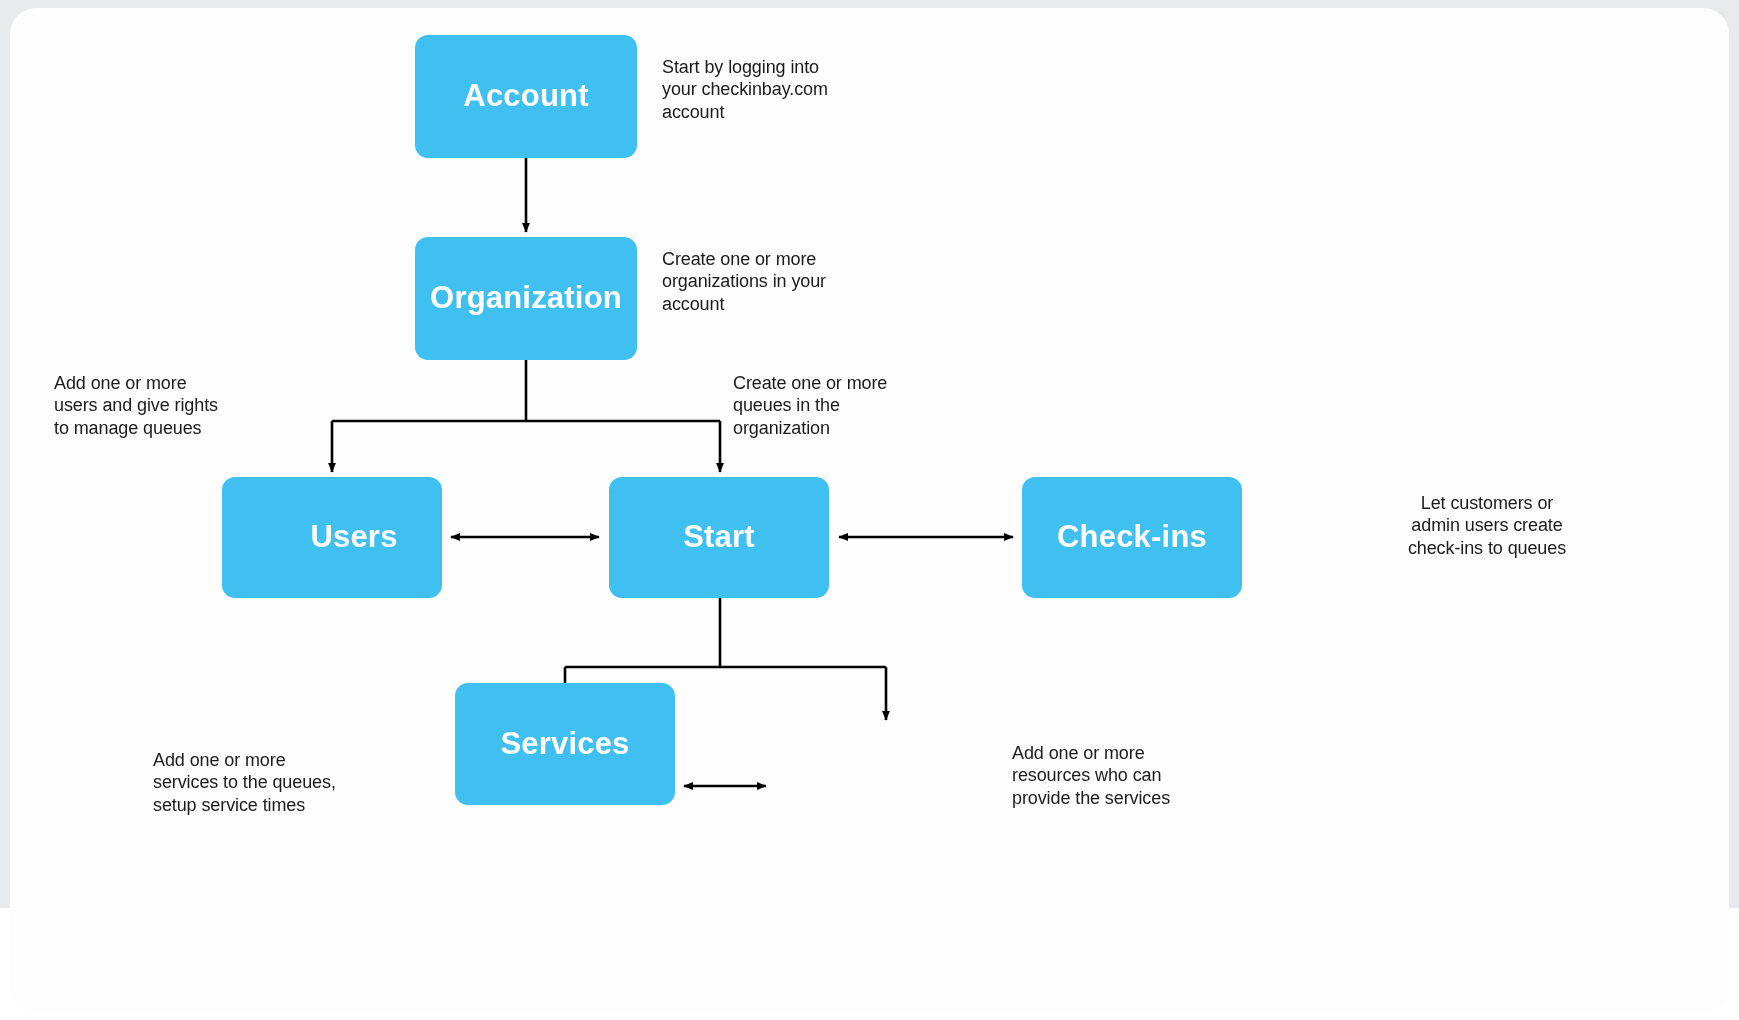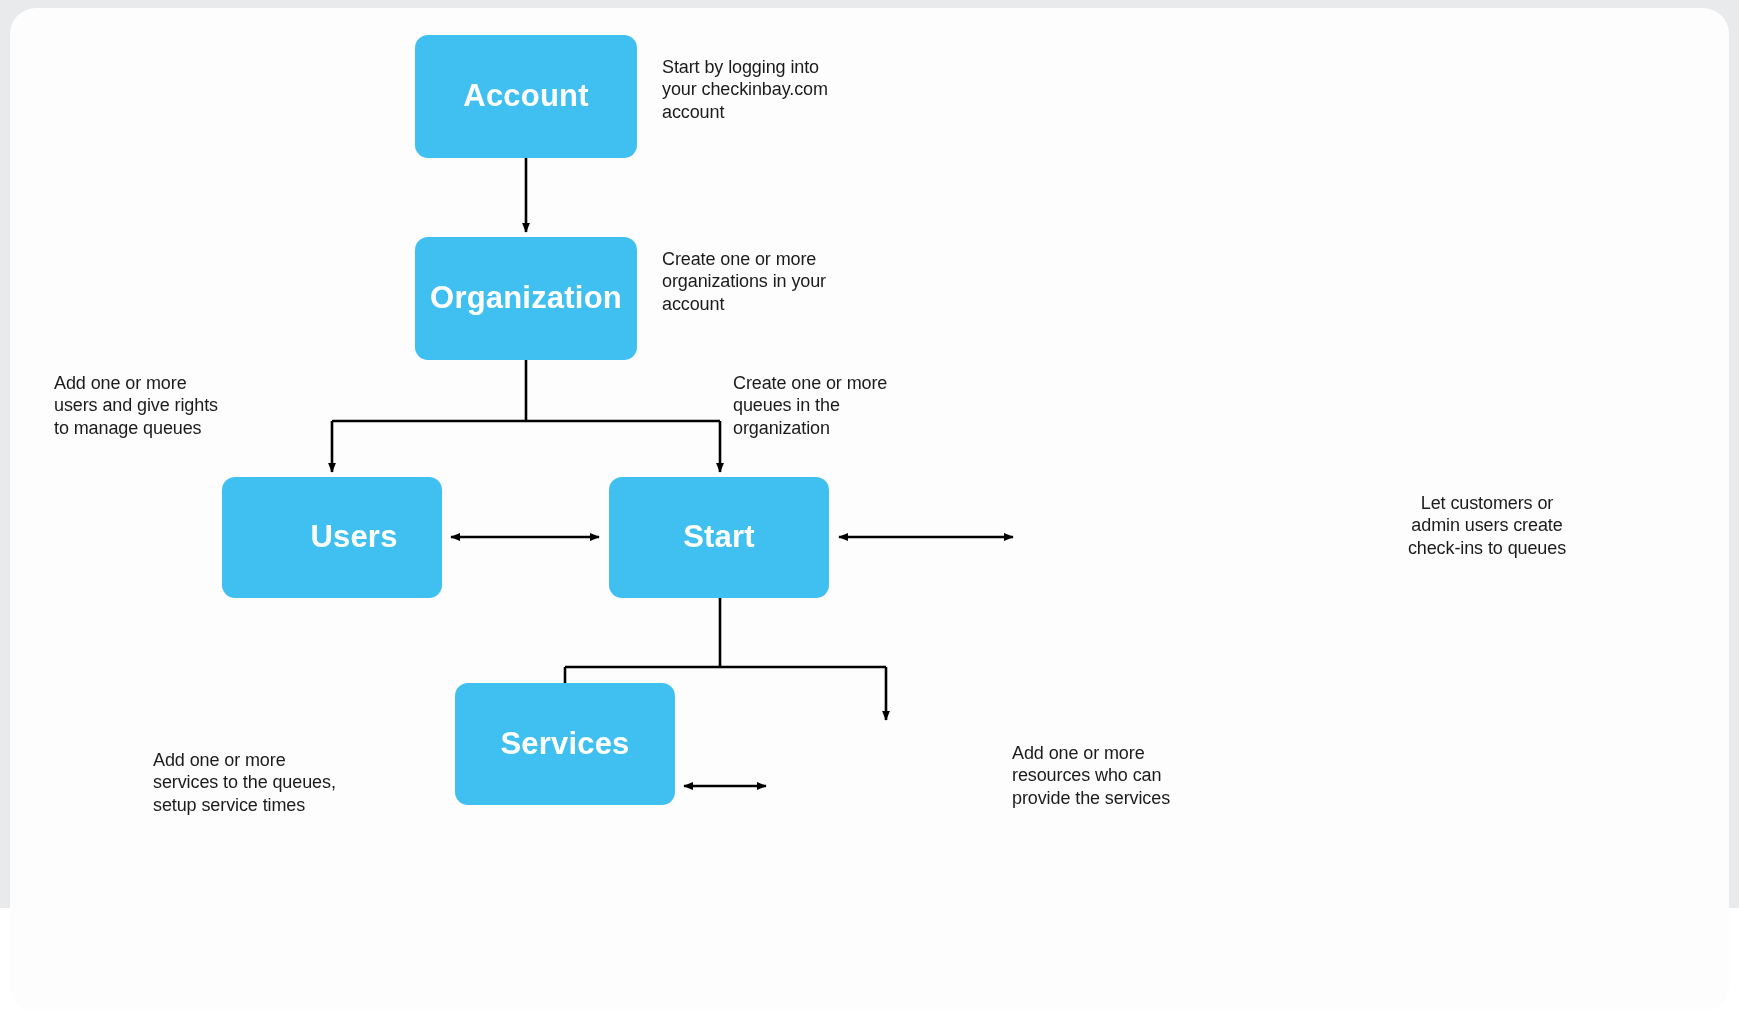--- a/index.html
+++ b/index.html
@@ -127,20 +127,23 @@
       </div>
 
       <div class="node" style="left:212px; top:469px; width:220px; height:121px;padding-left:44px;">
         <span class="node-label">Users</span>
       </div>
 
       <div class="node" style="left:599px; top:469px; width:220px; height:121px;">
         <span class="node-label">Start</span>
       </div>
 
+      <div class="node" style="left:1012px; top:469px; width:220px; height:121px;">
+        <span class="node-label">Check-ins</span>
+      </div>
 
       <div class="node" style="left:445px; top:675px; width:220px; height:122px;">
         <span class="node-label">Services</span>
       </div>
 
 
       <div class="note right" style="left:652px; top:48px; width:330px;">Start by logging into
 your checkinbay.com
 account</div>
 

